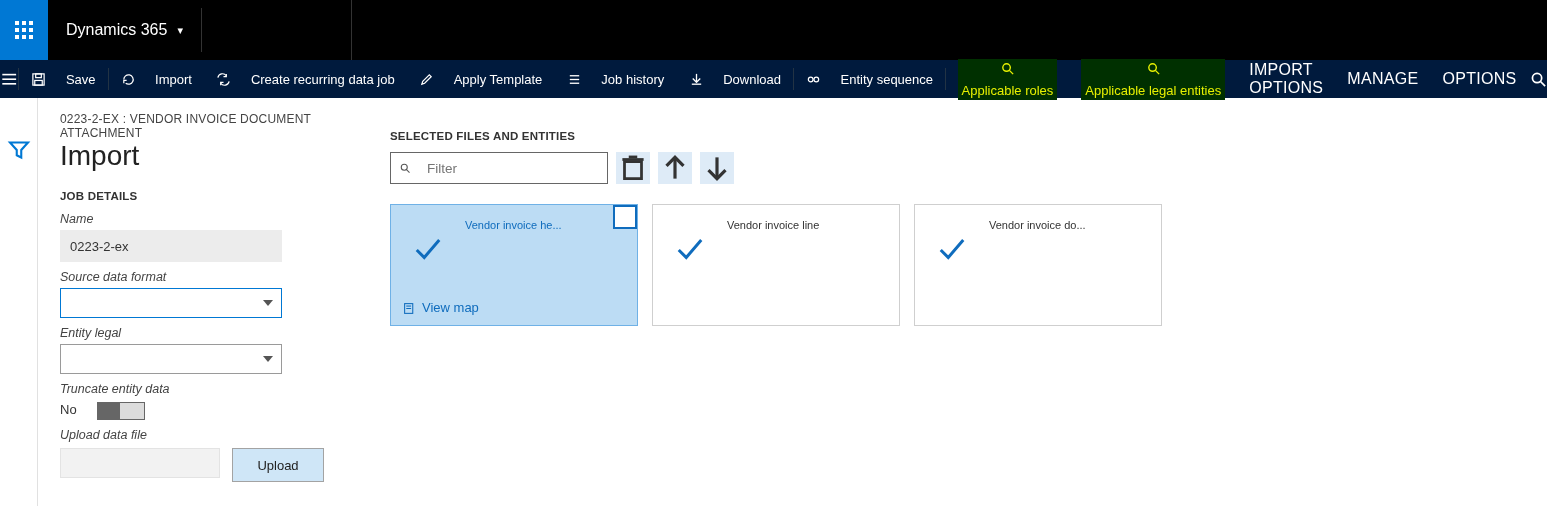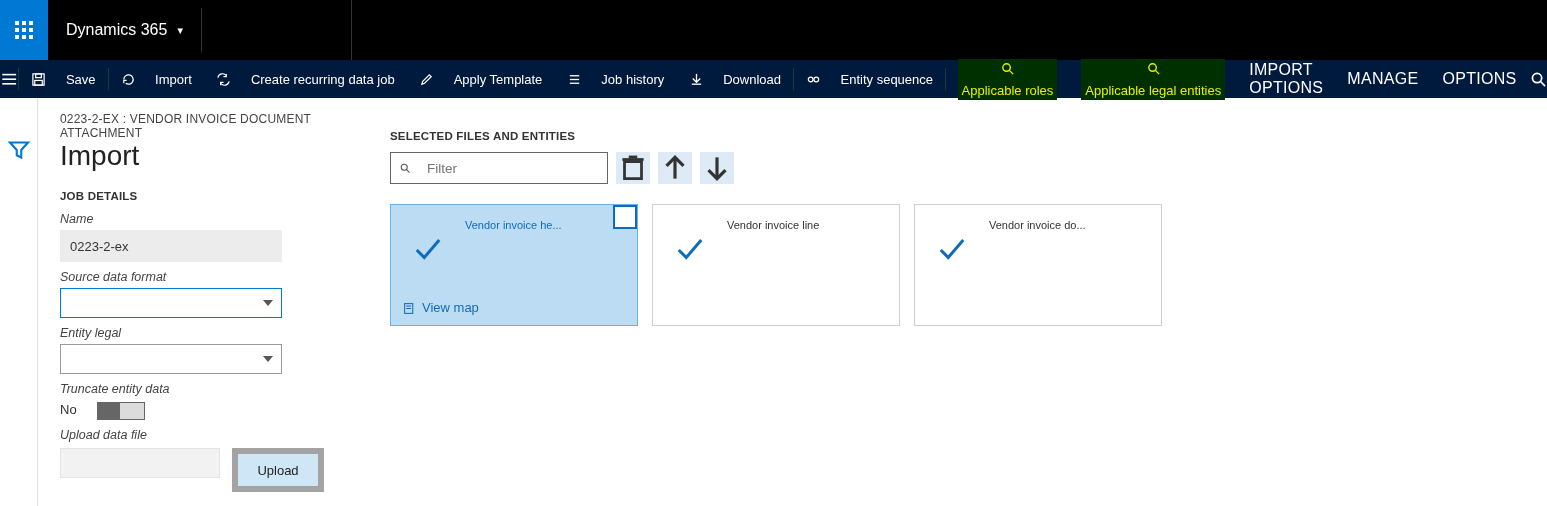--- a/index.html
+++ b/index.html
@@ -41,21 +41,21 @@
 .sel-wrap { position: relative; width: 222px; }
 .sel-wrap::after { content: ""; position: absolute; right: 9px; top: 12px; border-left: 5px solid transparent; border-right: 5px solid transparent; border-top: 6px solid #555; pointer-events: none; }
 .sel2 { border-color: #9a9a9a; }
 .trunc-row { display: flex; align-items: flex-start; gap: 20px; margin-top: 6px; }
 .trunc-val { font-size: 13px; color: #333; }
 .toggle { width: 48px; height: 18px; border: 1px solid #666; background: #dcdcdc; position: relative; cursor: pointer; }
 .toggle::after { content: ""; position: absolute; left: 0; top: 0; width: 22px; height: 16px; background: #666; }
 
 .upload-row { display: flex; gap: 12px; margin-top: 6px; }
 .upload-file { width: 160px; height: 30px; background: #f2f2f2; border: 1px solid #e3e3e3; }
-.upload-btn { width: 92px; height: 44px; background: #cfe6f7; border: 6px solid #a3a3a3; font-size: 13px; color: #222; cursor: pointer; }
+.upload-btn { width: 92px; height: 34px; background: #cfe6f7; border: 1px solid #a3a3a3; font-size: 13px; color: #222; cursor: pointer; }
 
 .rightcol { flex: 1; }
 .filter-row { display: flex; align-items: center; gap: 8px; margin-top: 6px; }
 .filter-box { width: 218px; height: 32px; border: 1px solid #666; display: flex; align-items: center; padding: 0 8px; gap: 16px; }
 .filter-box input { border: none; outline: none; font-size: 13.5px; width: 100%; color: #555; }
 .sq-btn { width: 34px; height: 32px; background: #deebf7; display: flex; align-items: center; justify-content: center; cursor: pointer; color: #333; }
 
 .cards { display: flex; gap: 14px; margin-top: 20px; }
 .card { width: 248px; height: 122px; border: 1px solid #cfcfcf; position: relative; padding: 10px 14px; }
 .card.active { background: #bcdcf4; border-color: #6fb1e6; }

